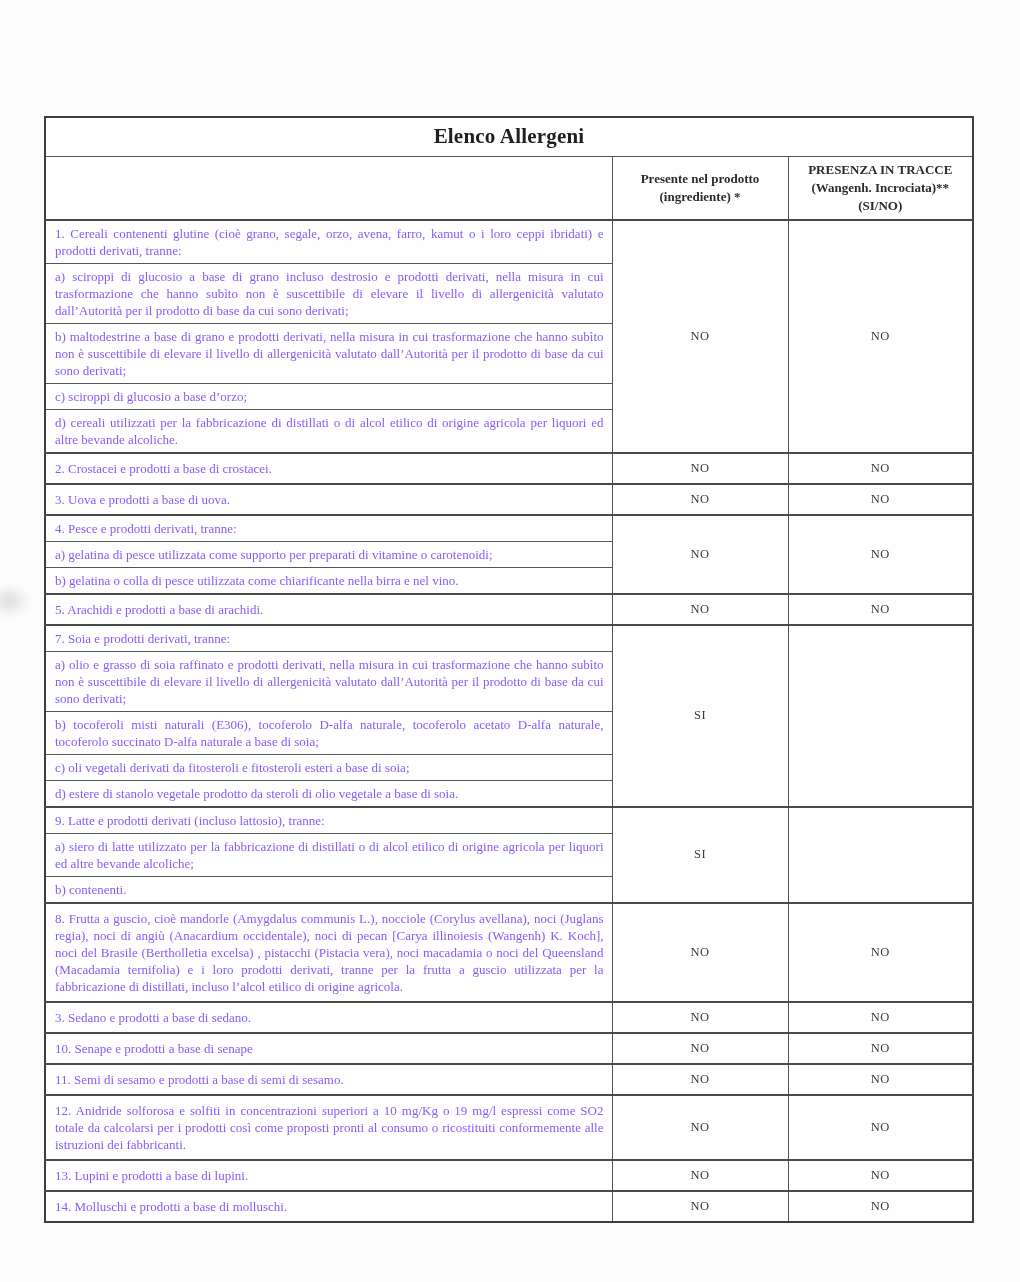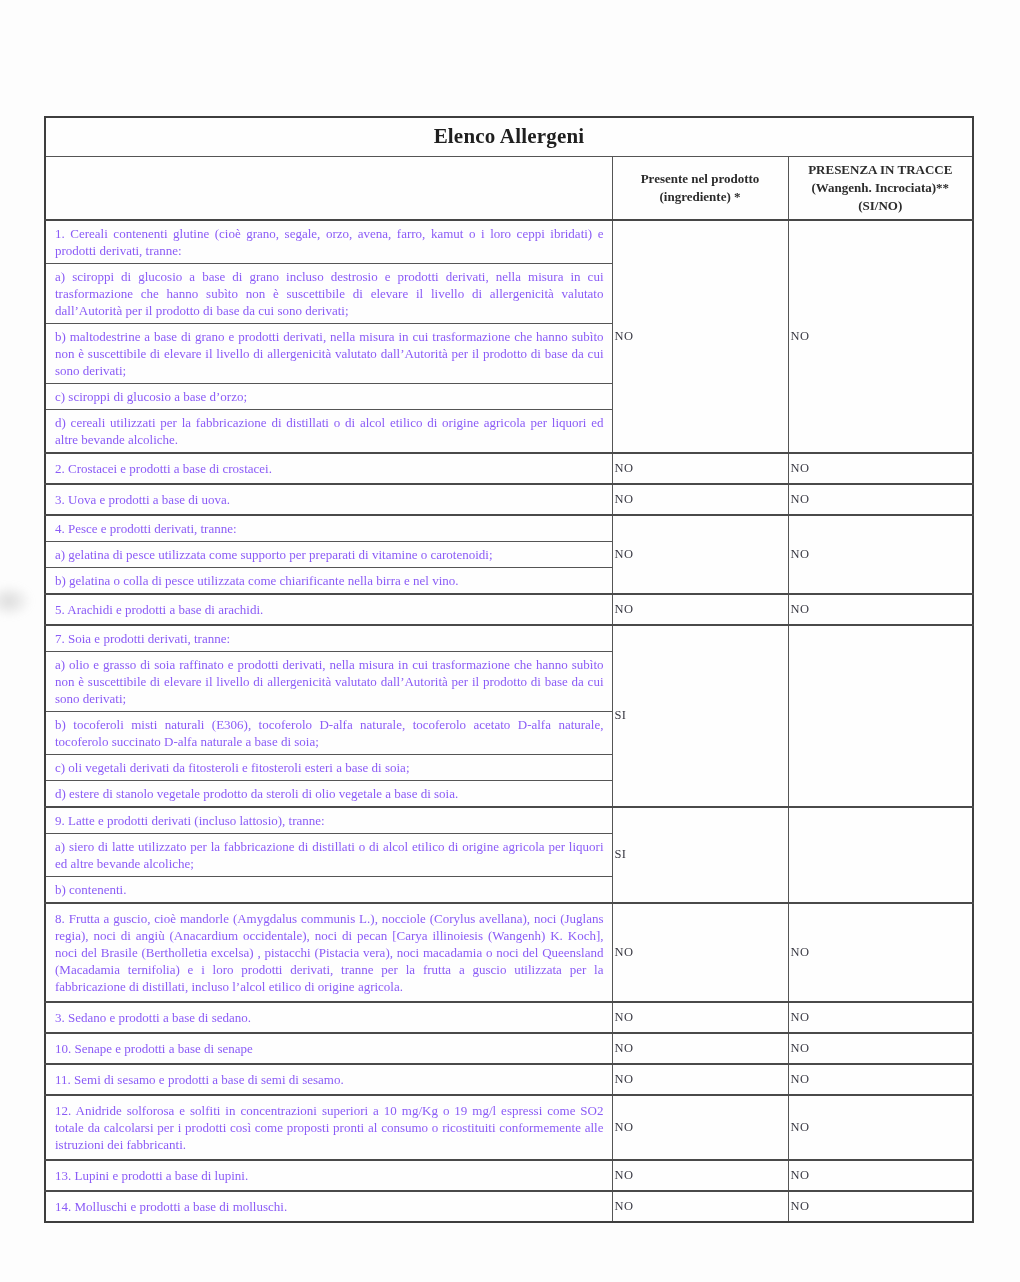--- a/index.html
+++ b/index.html
@@ -77,20 +77,21 @@
     line-height: 17px;
     text-align: justify;
     vertical-align: top;
     padding: 6px 8px 6px 9px;
     color: #8b5cf6;
   }
   td.desc.multi { padding-top: 4px; padding-bottom: 4px; }
 
   td.val {
     font-size: 12.5px;
+    text-align: center;
     vertical-align: middle;
     color: #383842;
     letter-spacing: 0.4px;
     padding: 2px;
   }
 
   tr.group-start td { border-top: 2px solid #4a4a4a; }
 </style>
 </head>
 <body>

